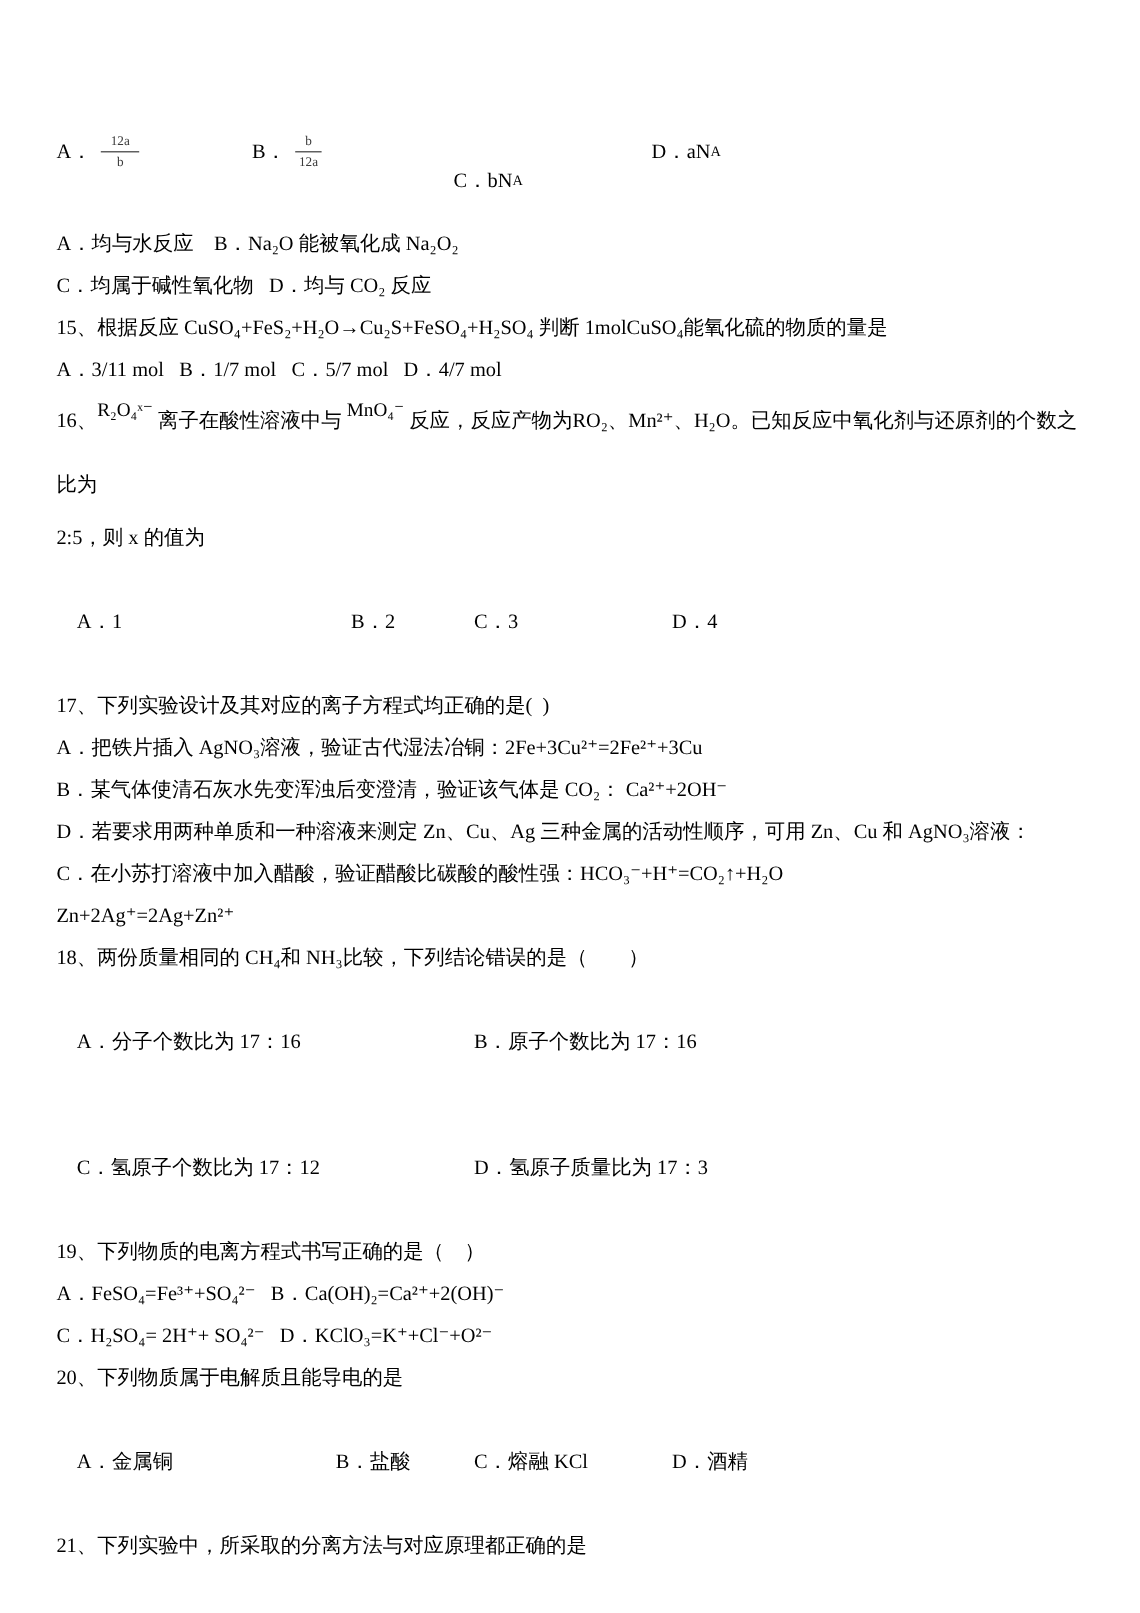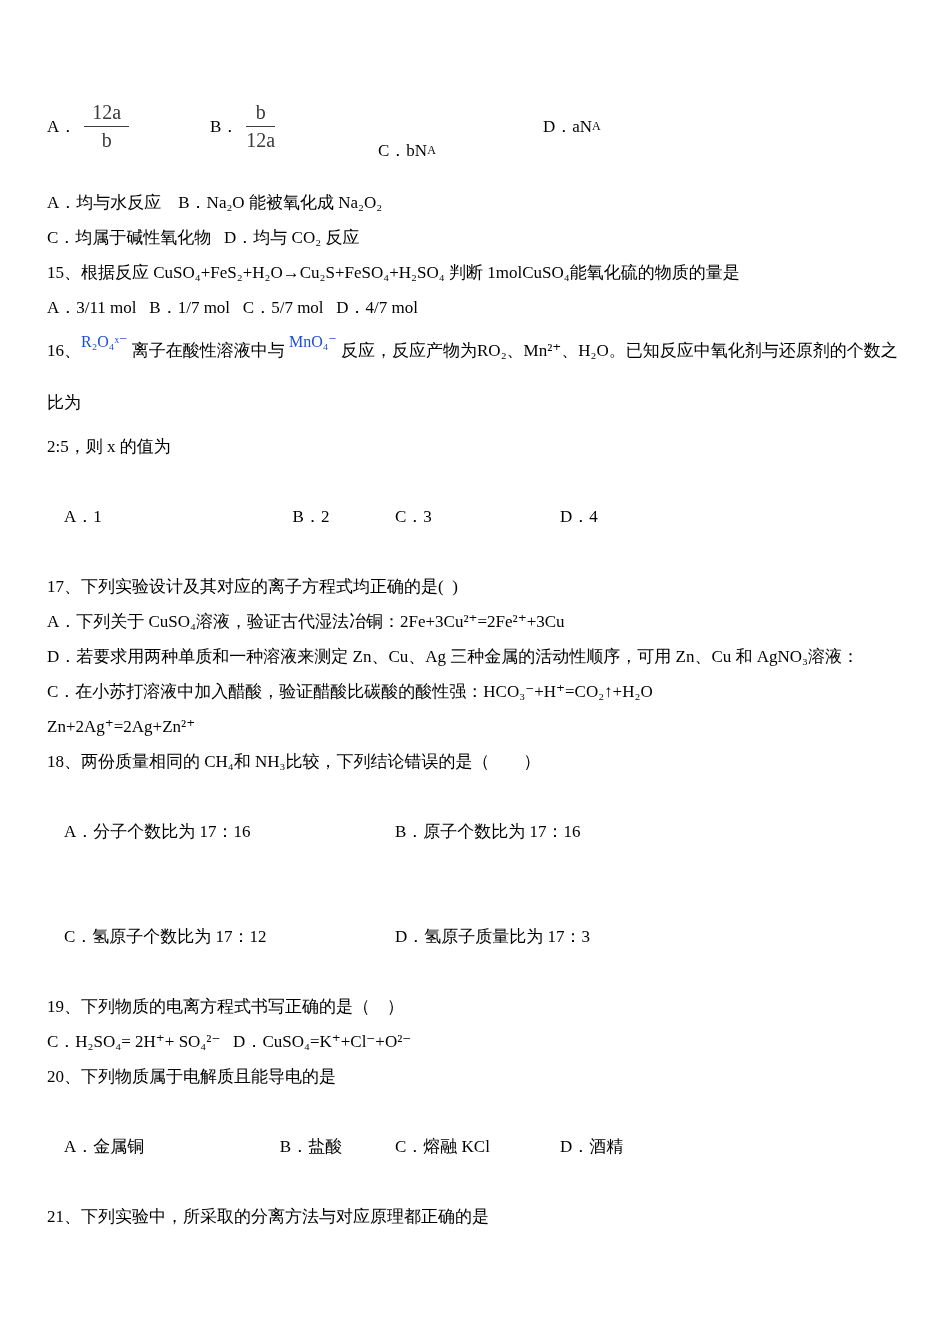--- a/index.html
+++ b/index.html
@@ -32,30 +32,30 @@
   }
   .frac-row .opt { display: flex; align-items: center; }
   .frac-row .opt.o1 { width: 163px; }
   .frac-row .opt.o2 { width: 168px; }
   .frac-row .opt.o3 { width: 165px; margin-top: 48px; }
   .frac {
     display: inline-block;
     text-align: center;
     margin-left: 8px;
     color: #3a3a3a;
-    font-size: 20px;
+    font-size: 11px;
   }
   .frac .num { display: block; border-bottom: 1px solid #3a3a3a; padding: 0 8px 2px; }
   .frac .den { display: block; padding-top: 2px; }
   sub { font-size: 12px; }
 
   .inline-formula {
     position: relative;
     top: -9px;
-    color: #1d4ed8;
+    color: #000000;
     font-size: 16px;
   }
 
   
   .cols span { display: inline-block; }
   .cols span:nth-child(1) { width: 163px; }
   .cols span:nth-child(2) { width: 168px; text-align: center; }
   .cols span:nth-child(3) { width: 165px; }
 
   
@@ -97,35 +97,37 @@
   <p class="line">15、根据反应 CuSO₄+FeS₂+H₂O→Cu₂S+FeSO₄+H₂SO₄ 判断 1molCuSO₄能氧化硫的物质的量是</p>
   <p class="line">A．3/11 mol   B．1/7 mol   C．5/7 mol   D．4/7 mol</p>
 
   <p class="line tall"><span>16、</span><span class="inline-formula">R₂O₄ˣ⁻</span><span> 离子在酸性溶液中与 </span><span class="inline-formula">MnO₄⁻</span><span> 反应，反应产物为RO₂、Mn²⁺、H₂O。已知反应中氧化剂与还原剂的个数之比为</span></p>
   <p class="line">2:5，则 x 的值为</p>
   <p class="line cols">
     <span>A．1</span><span>B．2</span><span>C．3</span><span>D．4</span>
   </p>
 
   <p class="line">17、下列实验设计及其对应的离子方程式均正确的是(  )</p>
-  <p class="line">A．下列关于 CuSO₄溶液，验证古代湿法冶铜：2Fe+3Cu²⁺=2Fe²⁺+3Cu</p>
+  <p class="line">A．把铁片插入 AgNO₃溶液，验证古代湿法冶铜：2Fe+3Cu²⁺=2Fe²⁺+3Cu</p>
+  <p class="line">B．某气体使清石灰水先变浑浊后变澄清，验证该气体是 CO₂： Ca²⁺+2OH⁻</p>
   <p class="line">D．若要求用两种单质和一种溶液来测定 Zn、Cu、Ag 三种金属的活动性顺序，可用 Zn、Cu 和 AgNO₃溶液：</p>
   <p class="line">C．在小苏打溶液中加入醋酸，验证醋酸比碳酸的酸性强：HCO₃⁻+H⁺=CO₂↑+H₂O</p>
   <p class="line">Zn+2Ag⁺=2Ag+Zn²⁺</p>
 
   <p class="line">18、两份质量相同的 CH₄和 NH₃比较，下列结论错误的是（　　）</p>
   <p class="line two-col">
     <span>A．分子个数比为 17：16</span><span>B．原子个数比为 17：16</span>
   </p>
   <p class="line two-col">
     <span>C．氢原子个数比为 17：12</span><span>D．氢原子质量比为 17：3</span>
   </p>
 
   <p class="line">19、下列物质的电离方程式书写正确的是（　）</p>
-  <p class="line">C．H₂SO₄= 2H⁺+ SO₄²⁻   D．CuSO₄=K⁺+Cl⁻+O²⁻</p>
+  <p class="line">A．FeSO₄=Fe³⁺+SO₄²⁻   B．Ca(OH)₂=Ca²⁺+2(OH)⁻</p>
+  <p class="line">C．H₂SO₄= 2H⁺+ SO₄²⁻   D．KClO₃=K⁺+Cl⁻+O²⁻</p>
 
   <p class="line">20、下列物质属于电解质且能导电的是</p>
   <p class="line cols">
     <span>A．金属铜</span><span>B．盐酸</span><span>C．熔融 KCl</span><span>D．酒精</span>
   </p>
 
   <p class="line">21、下列实验中，所采取的分离方法与对应原理都正确的是</p>
 
 </div>
 

